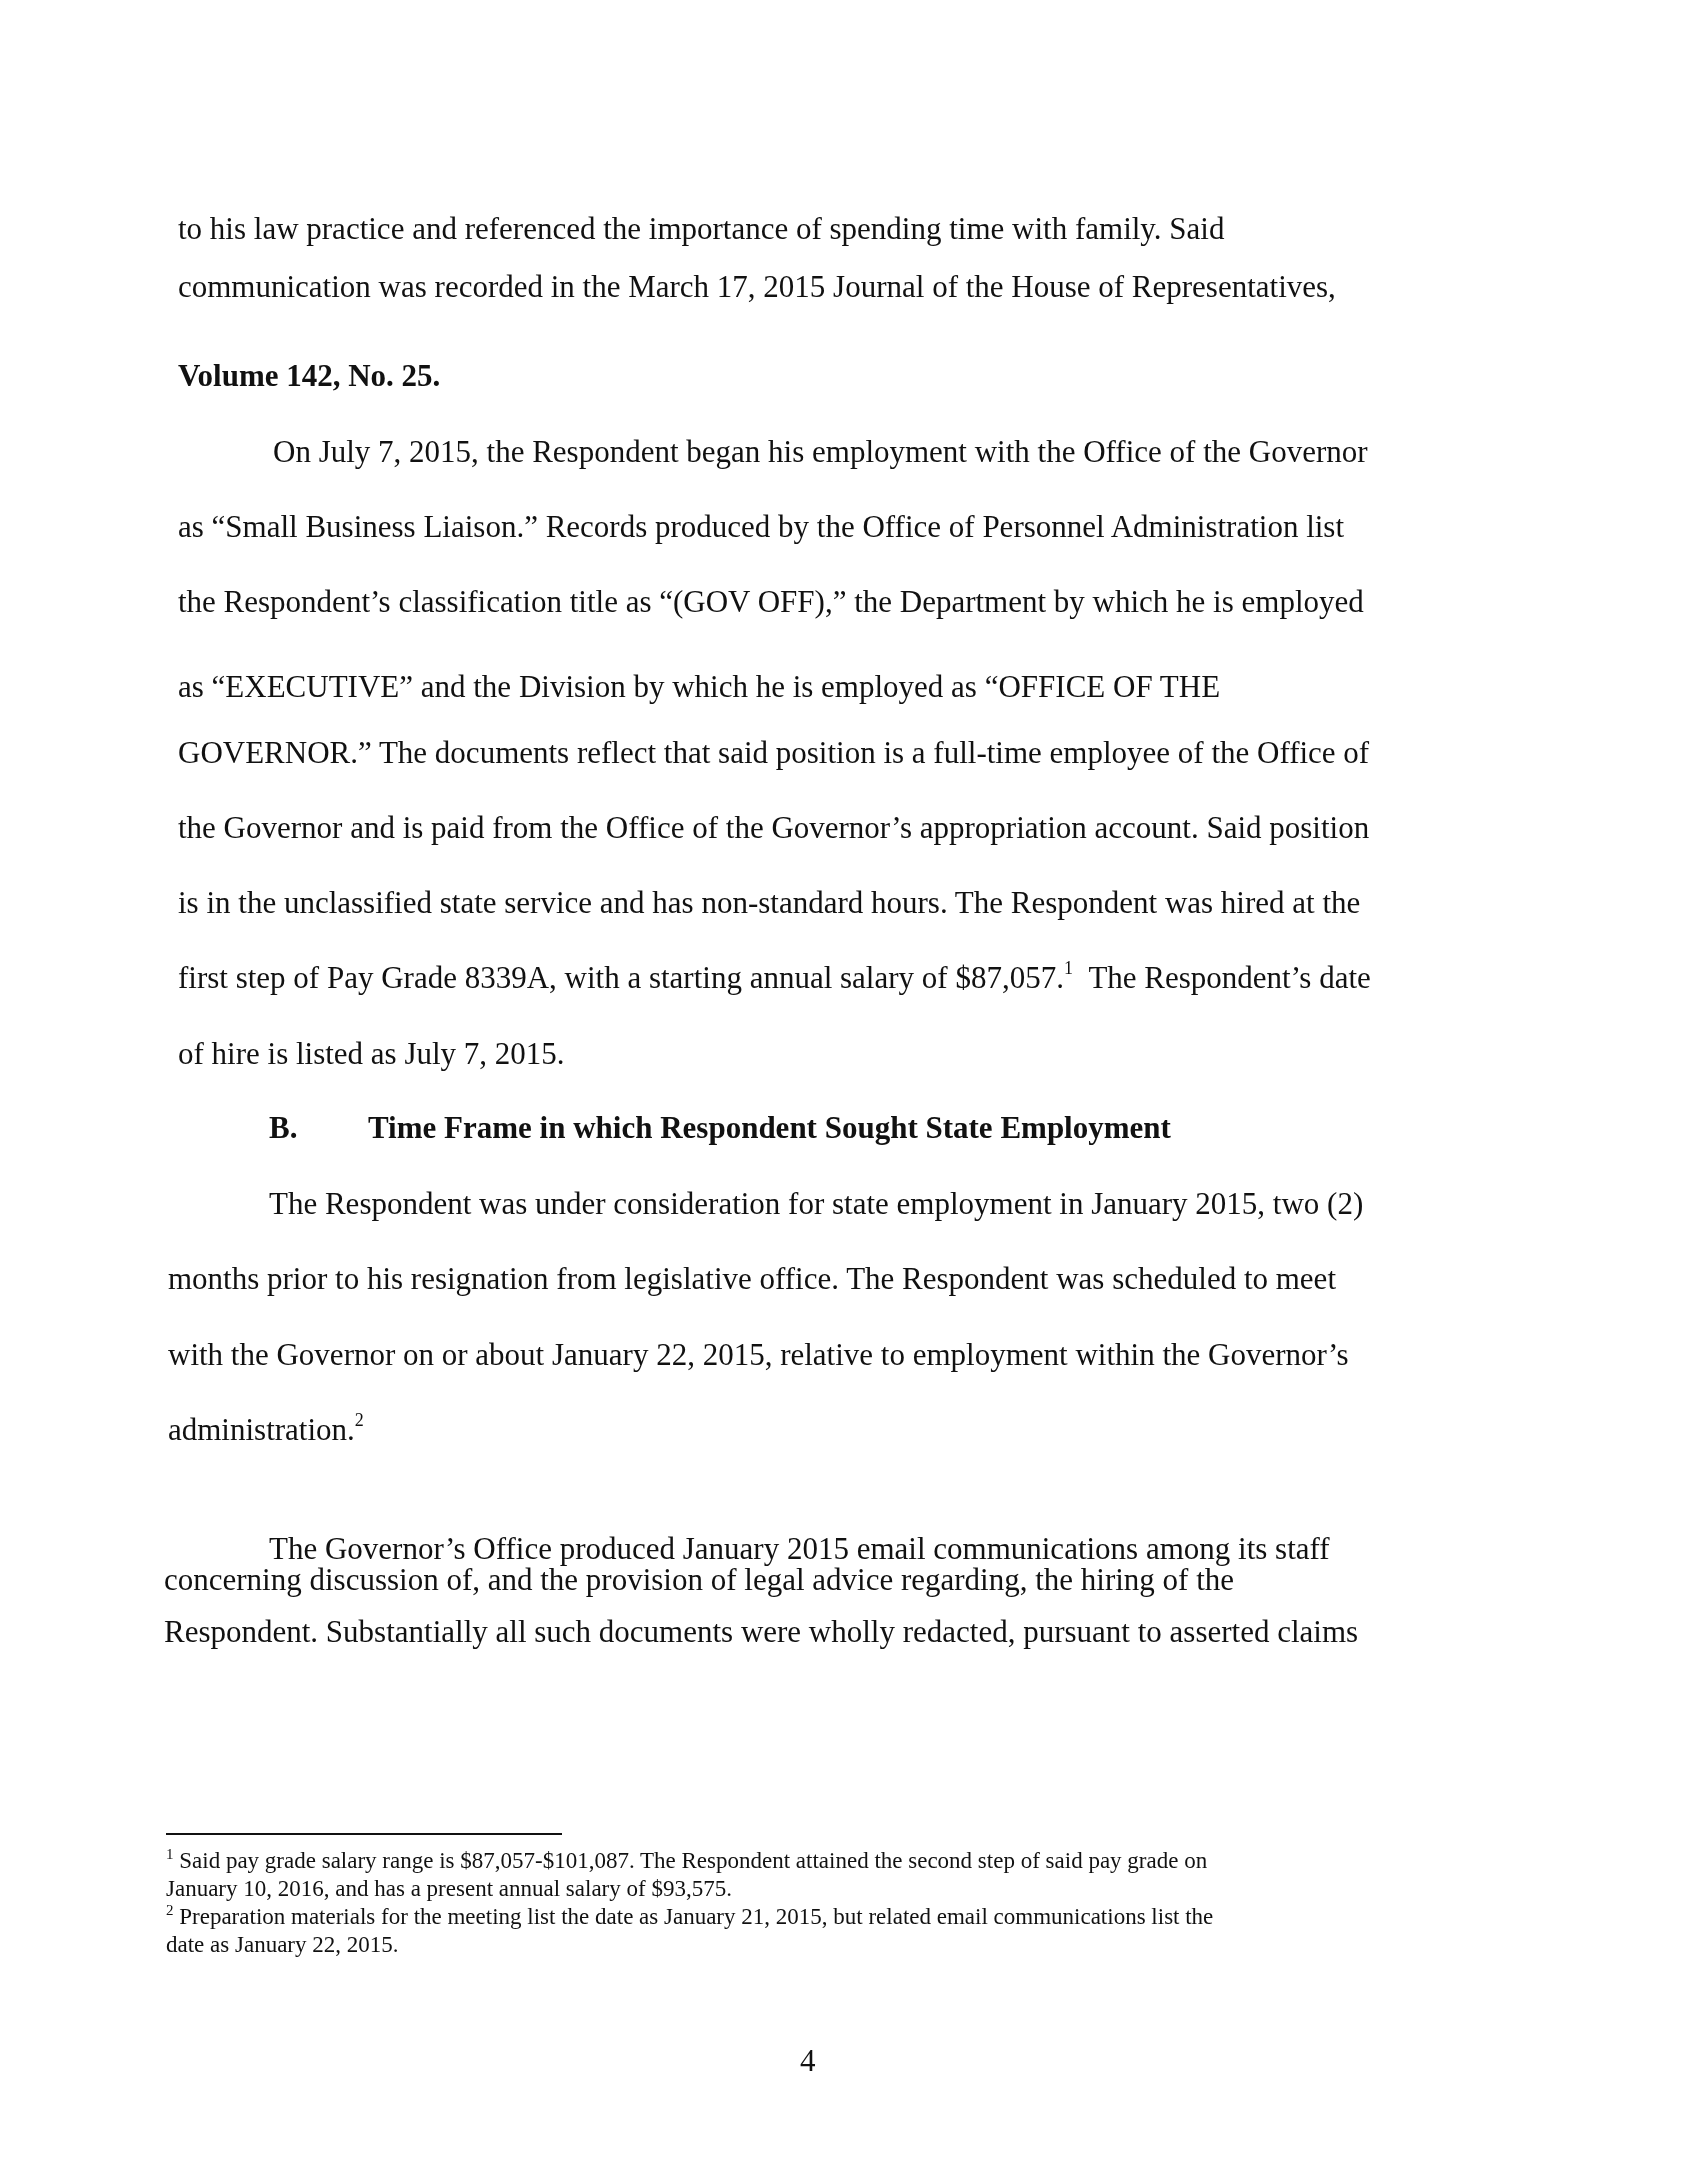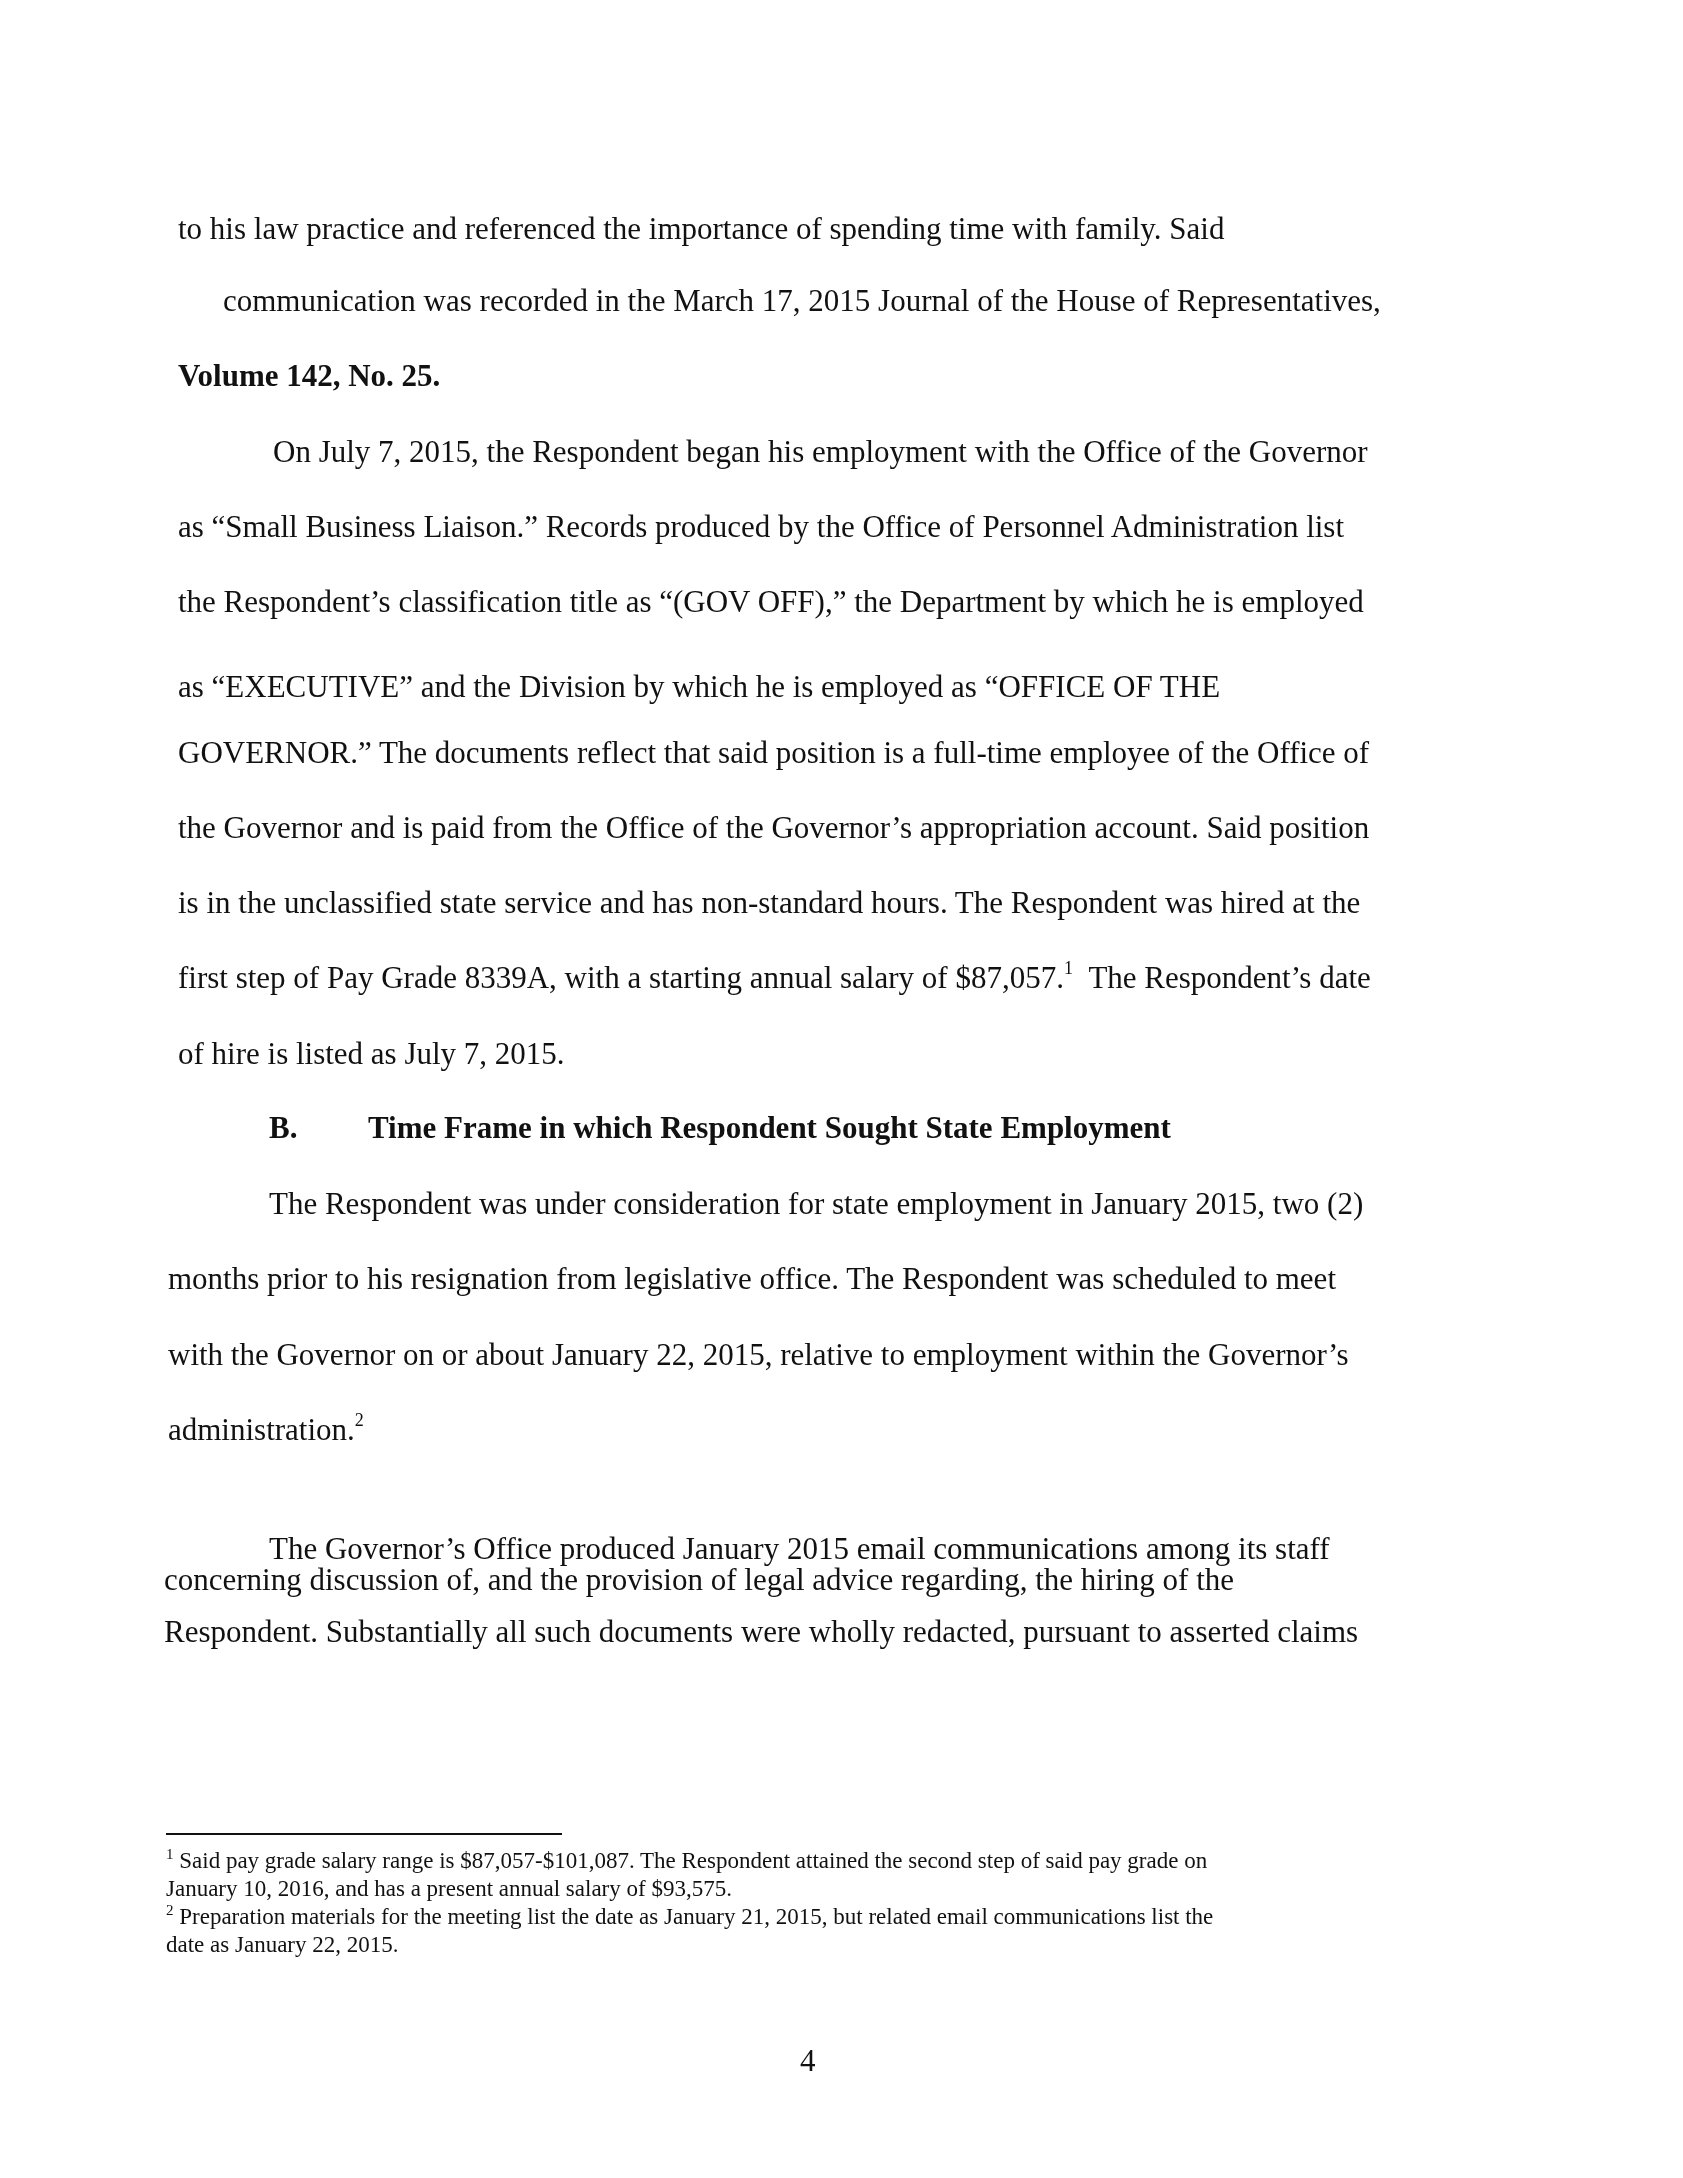--- a/index.html
+++ b/index.html
@@ -14,21 +14,21 @@
   .rule { position: absolute; left: 166px; top: 1833px; width: 396px; height: 2px; background: #111; }
   .fn { position: absolute; left: 166px; font-size: 23px; line-height: 28px; white-space: nowrap; }
   .fn sup { font-size: 15px; vertical-align: 9px; }
   .pagenum { position: absolute; left: 800px; top: 2041px; font-size: 31px; line-height: 40px; }
 </style>
 </head>
 <body>
 
 <div>
   <div class="line" style="top:209px;">to his law practice and referenced the importance of spending time with family.  Said</div>
-  <div class="line" style="top:281px;margin-left:45px;">communication was recorded in the March 17, 2015 Journal of the House of Representatives,</div>
+  <div class="line" style="top:267px;">communication was recorded in the March 17, 2015 Journal of the House of Representatives,</div>
   <div class="line" style="top:356px;font-weight:bold;">Volume 142, No. 25.</div>
 </div>
 
 <div>
   <div class="line ind" style="top:432px;">On July 7, 2015, the Respondent began his employment with the Office of the Governor</div>
   <div class="line" style="top:507px;">as “Small Business Liaison.”  Records produced by the Office of Personnel Administration list</div>
   <div class="line" style="top:582px;">the Respondent’s classification title as “(GOV OFF),” the Department by which he is employed</div>
   <div class="line" style="top:667px;">as “EXECUTIVE” and the Division by which he is employed as “OFFICE OF THE</div>
   <div class="line" style="top:733px;text-align:right;">GOVERNOR.”  The documents reflect that said position is a full-time employee of the Office of</div>
   <div class="line" style="top:808px;">the Governor and is paid from the Office of the Governor’s appropriation account.  Said position</div>

